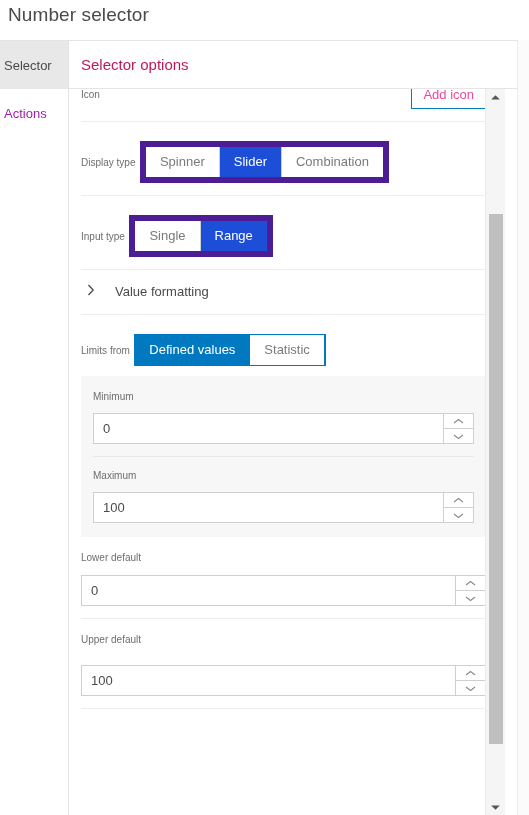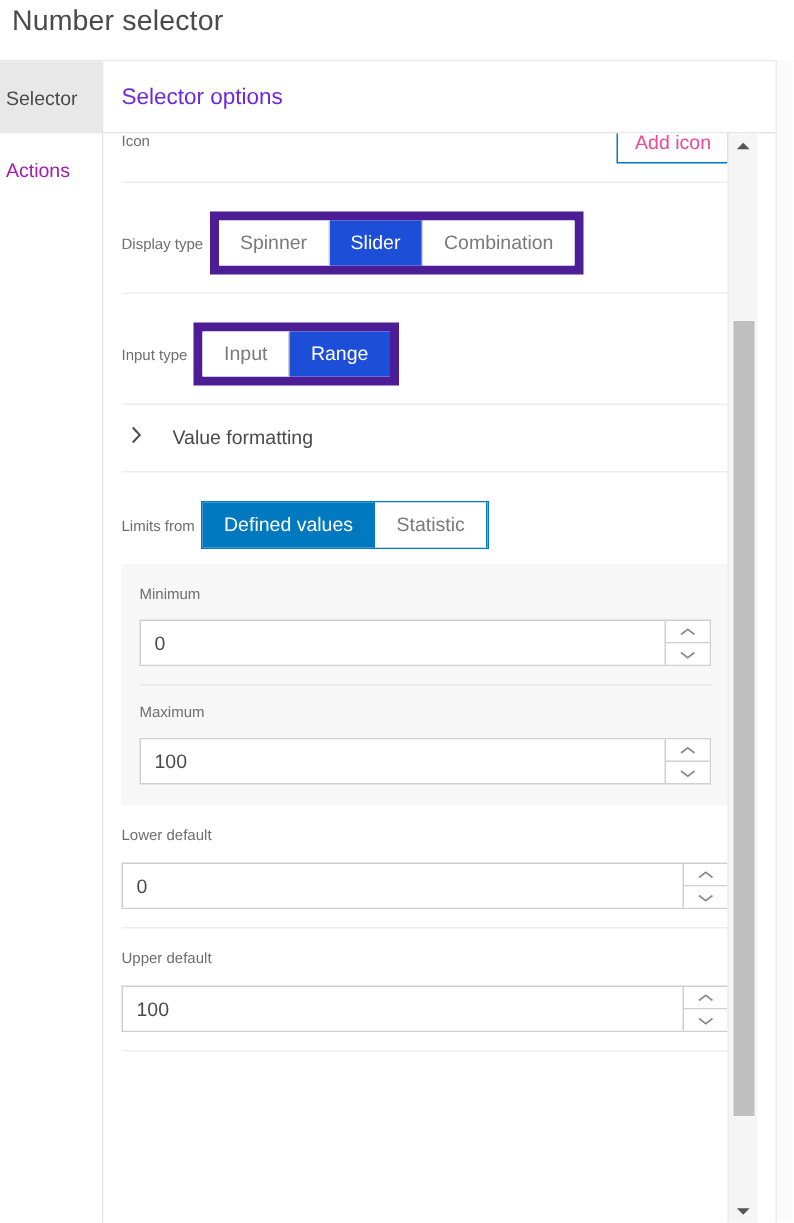--- a/index.html
+++ b/index.html
@@ -61,21 +61,21 @@
     width: 449px; height: 775px;
     background: #ffffff;
     border-left: 1px solid #e4e4e4;
   }
   .content-header {
     height: 48px;
     display: flex;
     align-items: center;
     padding-left: 12px;
     font-size: 15px;
-    color: #6d28d9;
+    color: #be185d;
     border-bottom: 1px solid #e4e4e4;
     background: #ffffff;
   }
 
   
   .scroll-viewport {
     position: absolute;
     left: 0; top: 48px;
     width: 429px;
     height: 727px;
@@ -305,21 +305,21 @@
           <div class="seg-group">
             <div class="seg">Spinner</div>
             <div class="seg active">Slider</div>
             <div class="seg">Combination</div>
           </div>
         </div>
 
         <div class="row">
           <span class="label">Input type</span>
           <div class="seg-group">
-            <div class="seg">Input</div>
+            <div class="seg">Single</div>
             <div class="seg active">Range</div>
           </div>
         </div>
 
 
         <div class="collapsible">
           <span class="chev">
             <svg width="8" height="12" viewBox="0 0 8 12" fill="none" aria-hidden="true">
               <path d="M1.5 1 L6.2 6 L1.5 11" stroke="#4a4a4a" stroke-width="1.3" fill="none"></path>
             </svg>
@@ -390,21 +390,21 @@
               <div class="down">
                 <svg width="11" height="7" viewBox="0 0 11 7">
                     <path d="M1 2 L5.5 5.5 L10 2" stroke="#8a8a8a" stroke-width="1.1" fill="none"></path>
                   </svg>
               </div>
             </div>
           </div>
         </div>
 
         <div class="row" style="padding:12px 0 12px 0;">
-          <span class="label" style="display:block;margin-bottom:8px;">Upper default</span>
+          <span class="label" style="display:block;margin-bottom:16px;">Upper default</span>
           <div class="num-input">
             <div class="val">100</div>
             <div class="spin">
               <div class="up">
                 <svg width="11" height="7" viewBox="0 0 11 7">
                     <path d="M1 5 L5.5 1.5 L10 5" stroke="#8a8a8a" stroke-width="1.1" fill="none"></path>
                   </svg>
               </div>
               <div class="down">
                 <svg width="11" height="7" viewBox="0 0 11 7">

